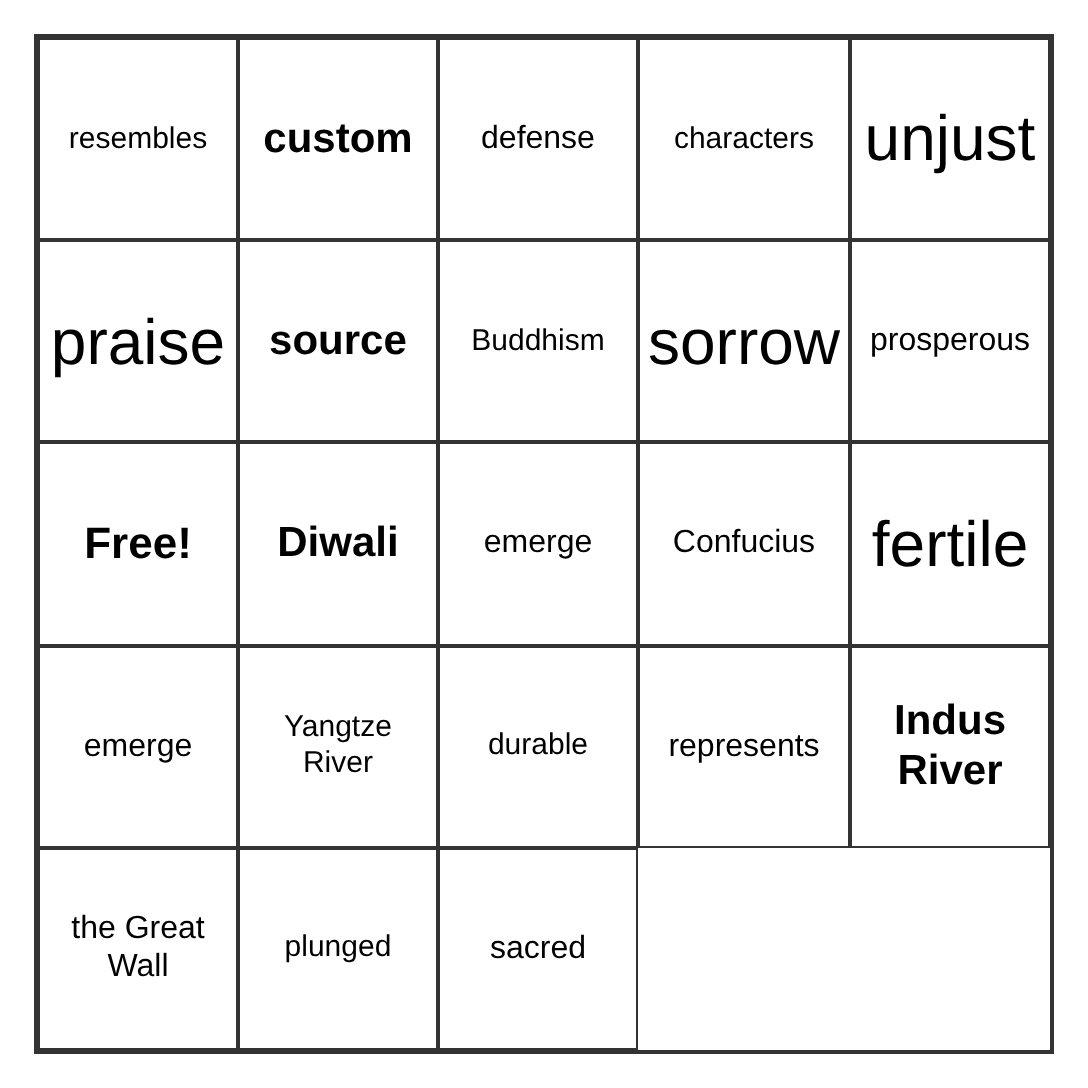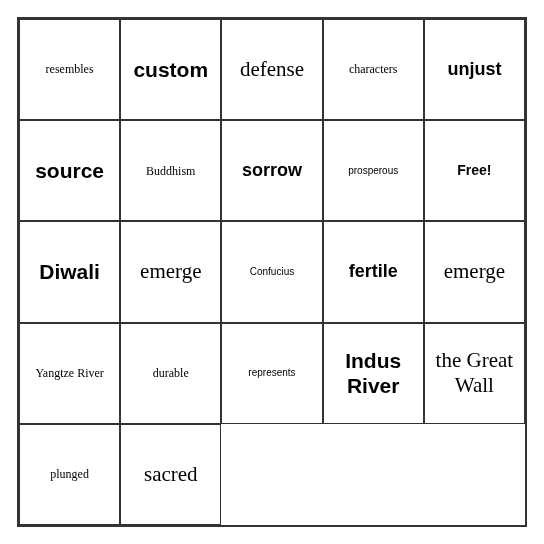--- a/index.html
+++ b/index.html
@@ -37,28 +37,28 @@
       line-height: 1.2;
     }
 
     .bingo-cell span {
       display: block;
       width: 100%;
       text-align: center;
     }
 
     
-    .text-xl  { font-size: 18px; font-weight: bold; }
+    .text-xl  { font-size: 32px; font-weight: normal; }
     .text-lg  { font-size: 21px; font-weight: bold; }
-    .text-md  { font-size: 21px; font-family: Liberation Serif, serif; }
-    .text-sm  { font-size: 12px; font-family: Liberation Serif, serif; }
-    .text-xs  { font-size: 10px; }
+    .text-md  { font-size: 16px; }
+    .text-sm  { font-size: 15px; }
+    .text-xs  { font-size: 16px; }
 
     .free-cell {
-      font-size: 14px;
+      font-size: 22px;
       font-weight: bold;
     }
   </style>
 </head>
 <body>
 
 <div class="bingo-board">
 <div class="bingo-cell">
       <span class="text-sm">resembles</span>
     </div>
@@ -66,20 +66,23 @@
       <span class="text-lg">custom</span>
     </div>
     <div class="bingo-cell">
       <span class="text-md">defense</span>
     </div>
     <div class="bingo-cell">
       <span class="text-sm">characters</span>
     </div>
     <div class="bingo-cell">
       <span class="text-xl">unjust</span>
+    </div>
+    <div class="bingo-cell">
+      <span class="text-xl">praise</span>
     </div>
     <div class="bingo-cell">
       <span class="text-lg">source</span>
     </div>
     <div class="bingo-cell">
       <span class="text-sm">Buddhism</span>
     </div>
     <div class="bingo-cell">
       <span class="text-xl">sorrow</span>
     </div>

